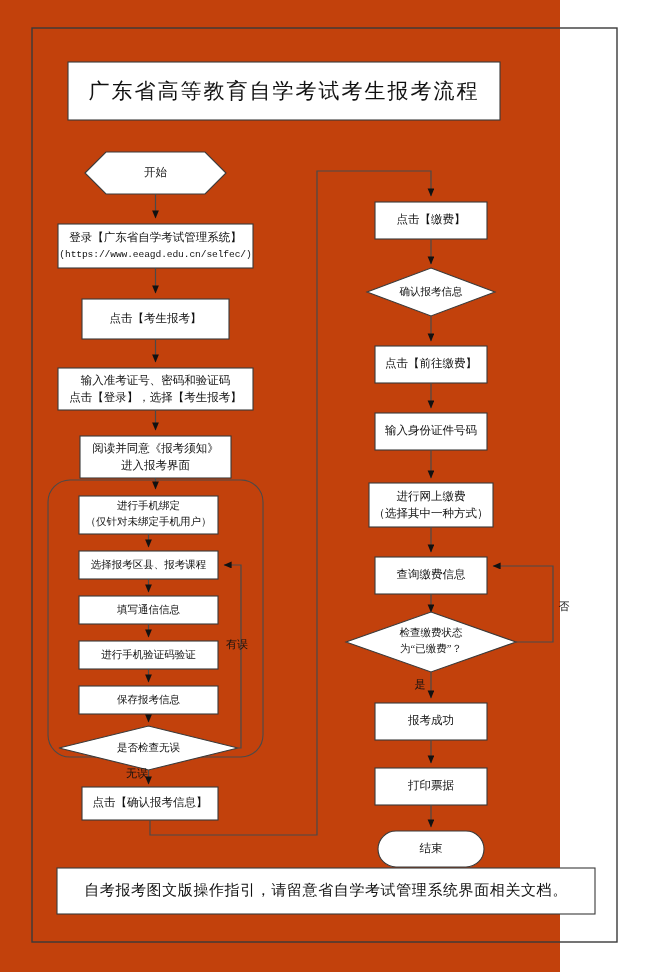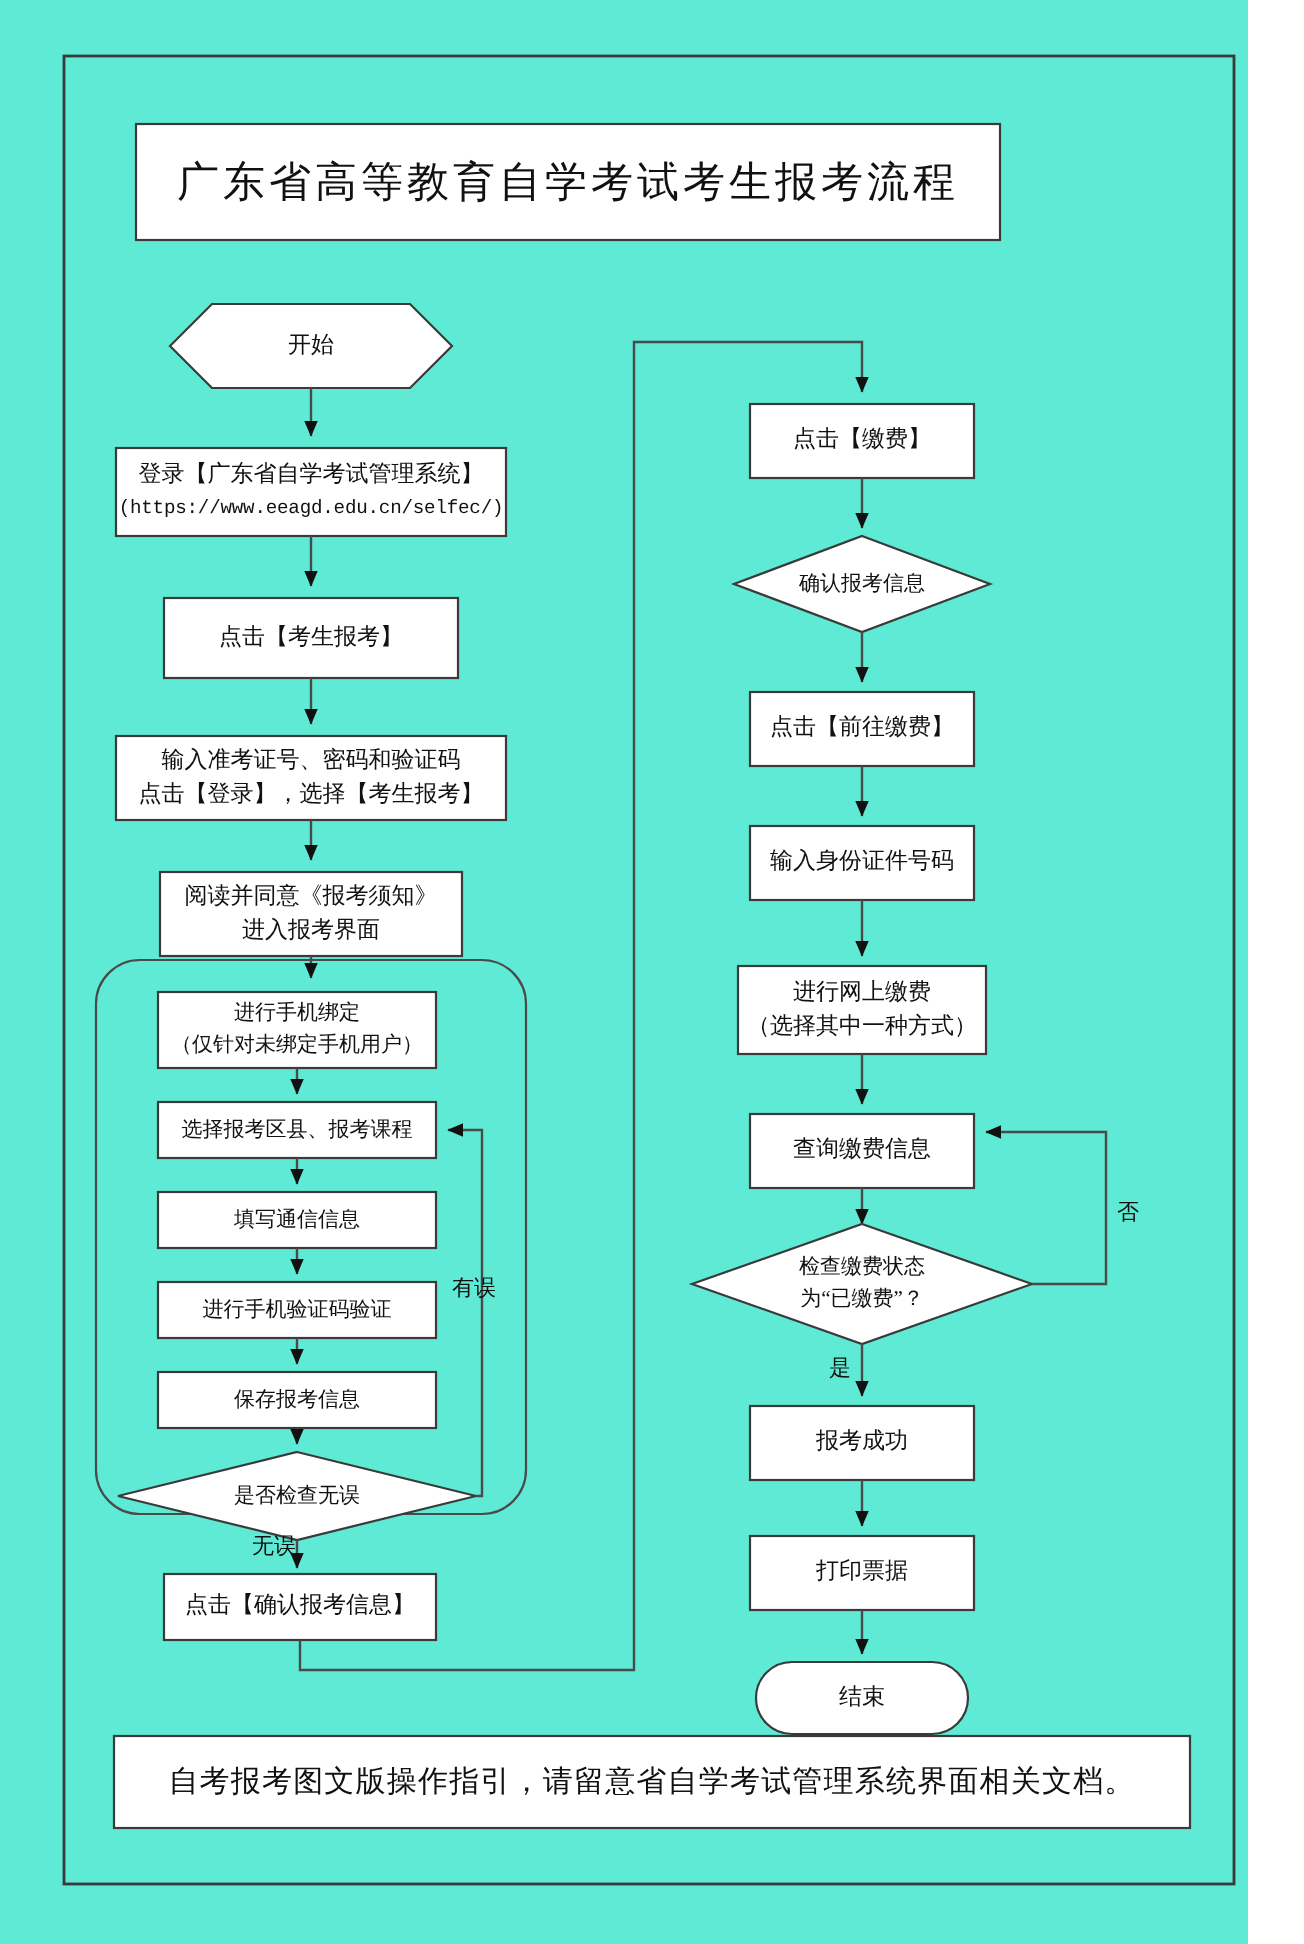--- a/index.html
+++ b/index.html
@@ -8,23 +8,23 @@
     background: #ffffff;
   }
   body {
     width: 652px;
     height: 972px;
     font-family: "Liberation Serif", "DejaVu Serif", serif;
     overflow: hidden;
   }
   #page {
     position: relative;
-    width: 624px;
+    width: 560px;
     height: 972px;
-    background: #5eead4;
+    background: #c2410c;
   }
   svg#flow {
     position: absolute;
     left: 0;
     top: 0;
     width: 652px;
     height: 972px;
     display: block;
   }
   .shape {

